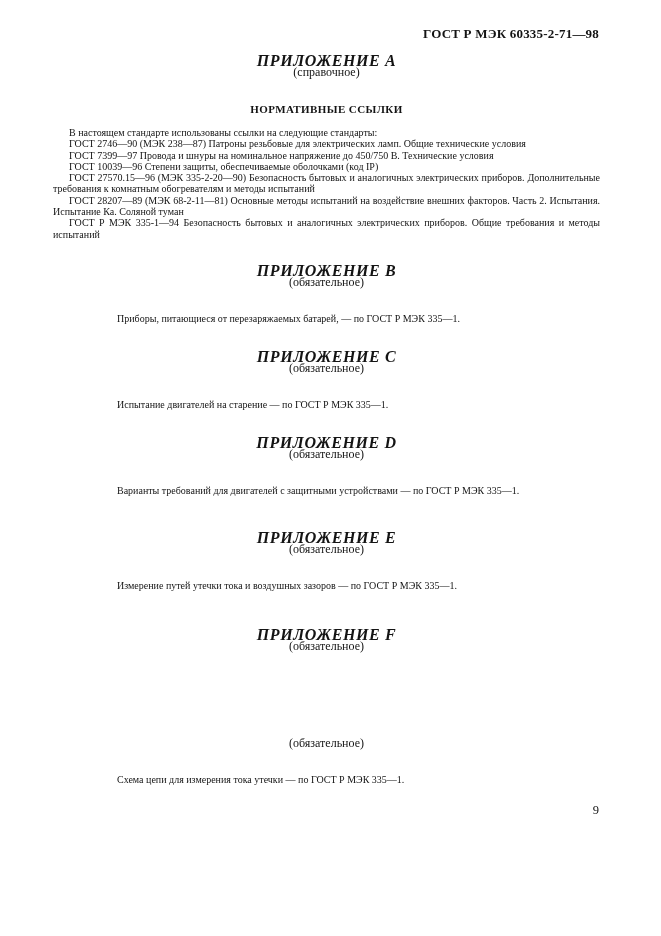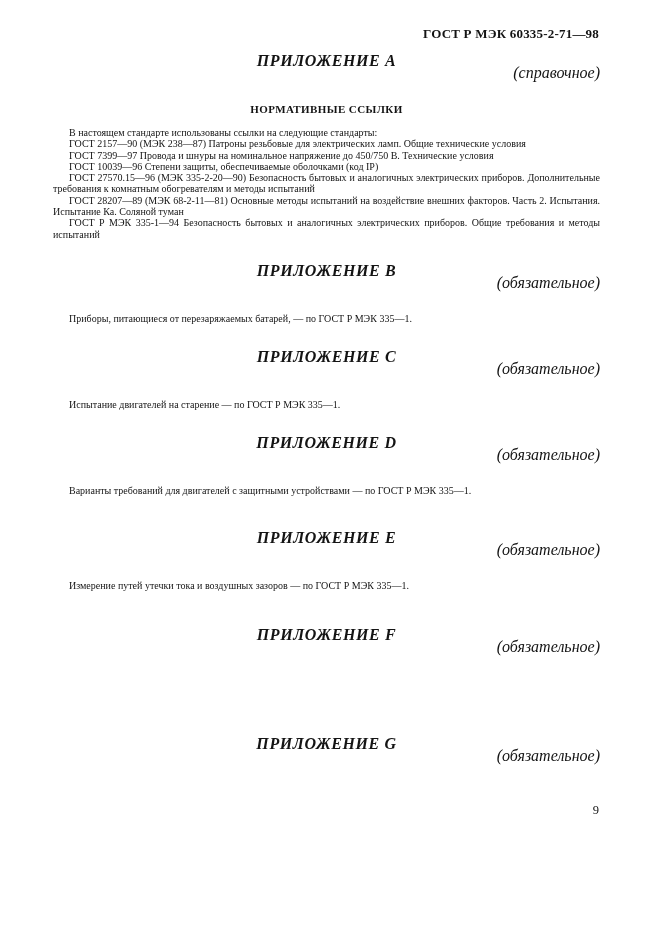--- a/index.html
+++ b/index.html
@@ -28,63 +28,62 @@
   }
   .appendix-title {
     font-style: italic;
     font-weight: bold;
     font-size: 16px;
     line-height: 12px;
     text-align: center;
     letter-spacing: 0.6px;
   }
   .appendix-subtitle {
-    font-style: italic;
-    font-size: 16px;
+    font-size: 12px;
     line-height: 11px;
-    text-align: right;
+    text-align: center;
   }
   .section-heading {
     margin: 25px 0 0 0;
     font-size: 11px;
     font-weight: bold;
     line-height: 13px;
     text-align: center;
     letter-spacing: 0.4px;
   }
   .refs { margin-top: 11px; }
   .body-par {
     margin: 0;
     font-size: 10px;
     line-height: 11.3px;
     text-align: justify;
     text-indent: 16px;
   }
-  .app-text { margin-top: 25px; }
+  .app-text { margin-top: 25px; margin-left: 48px; }
   .page-number {
     position: absolute;
     top: 803px;
     right: 62px;
     font-size: 12.5px;
   }
 </style>
 </head>
 <body>
 
 <div class="page">
 
   <div class="doc-header">ГОСТ Р МЭК 60335-2-71—98</div>
 
   <section class="section" style="top:55px">
     <div class="appendix-title">ПРИЛОЖЕНИЕ А</div>
     <div class="appendix-subtitle">(справочное)</div>
     <div class="section-heading">НОРМАТИВНЫЕ ССЫЛКИ</div>
     <div class="refs">
       <p class="body-par">В настоящем стандарте использованы ссылки на следующие стандарты:</p>
-      <p class="body-par">ГОСТ 2157—90 (МЭК 238—87)  Патроны резьбовые для электрических ламп. Общие технические условия</p>
+      <p class="body-par">ГОСТ 2746—90 (МЭК 238—87)  Патроны резьбовые для электрических ламп. Общие технические условия</p>
       <p class="body-par">ГОСТ 7399—97  Провода и шнуры на номинальное напряжение до 450/750 В. Технические условия</p>
       <p class="body-par">ГОСТ 10039—96  Степени защиты, обеспечиваемые оболочками (код IP)</p>
       <p class="body-par">ГОСТ 27570.15—96 (МЭК 335-2-20—90)  Безопасность бытовых и аналогичных электрических приборов. Дополнительные требования к комнатным обогревателям и методы испытаний</p>
       <p class="body-par">ГОСТ 28207—89 (МЭК 68-2-11—81)  Основные методы испытаний на воздействие внешних факторов. Часть 2. Испытания. Испытание Ка. Соляной туман</p>
       <p class="body-par">ГОСТ Р МЭК 335-1—94  Безопасность бытовых и аналогичных электрических приборов. Общие требования и методы испытаний</p>
     </div>
   </section>
 
   <section class="section" style="top:265px">
     <div class="appendix-title">ПРИЛОЖЕНИЕ В</div>
@@ -109,19 +108,19 @@
     <div class="appendix-subtitle">(обязательное)</div>
     <p class="body-par app-text">Измерение путей утечки тока и воздушных зазоров — по ГОСТ Р МЭК 335—1.</p>
   </section>
 
   <section class="section" style="top:629px">
     <div class="appendix-title">ПРИЛОЖЕНИЕ F</div>
     <div class="appendix-subtitle">(обязательное)</div>
   </section>
 
   <section class="section" style="top:738px">
-    <div class="appendix-title">ПРИЛОЖЕНИЕ G</div>
     <div class="appendix-subtitle">(обязательное)</div>
+    <p class="body-par app-text">Схема цепи для измерения тока утечки — по ГОСТ Р МЭК 335—1.</p>
   </section>
 
   <div class="page-number">9</div>
 
 </div>
 
 </body></html>

